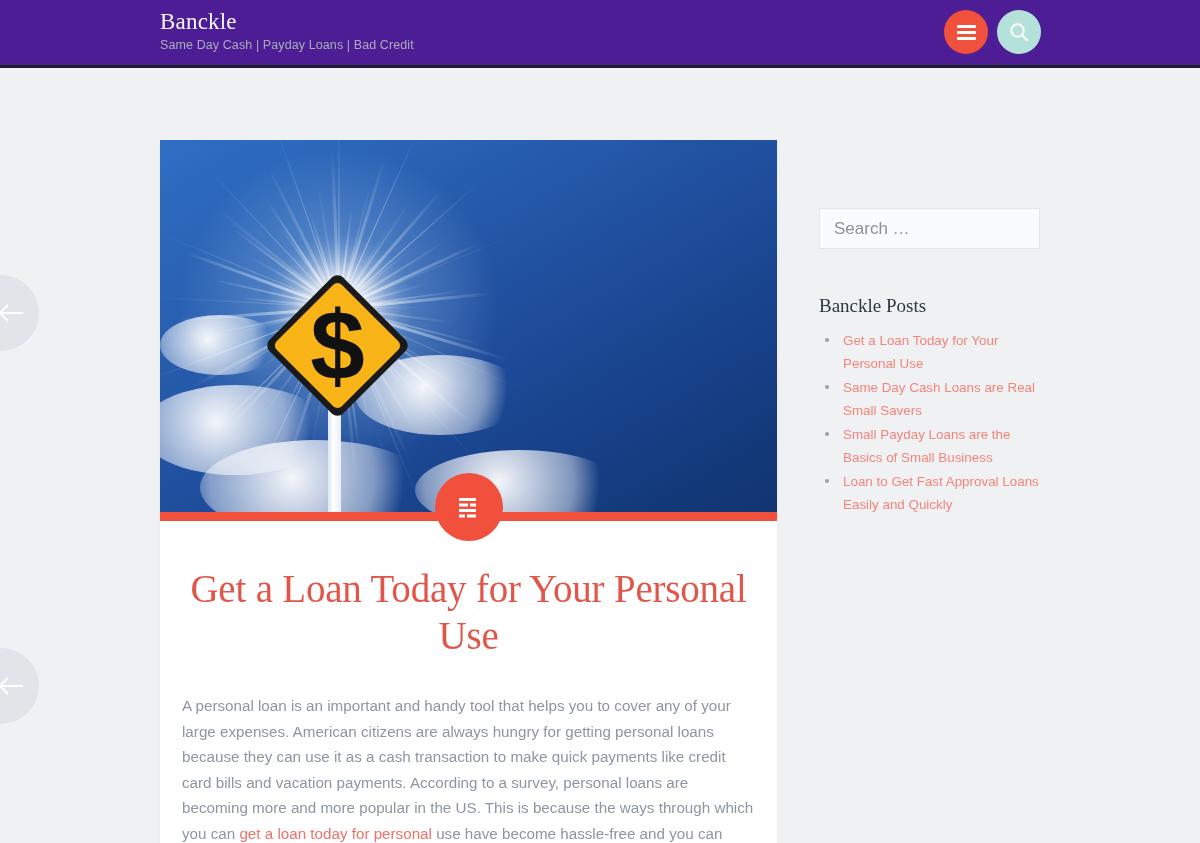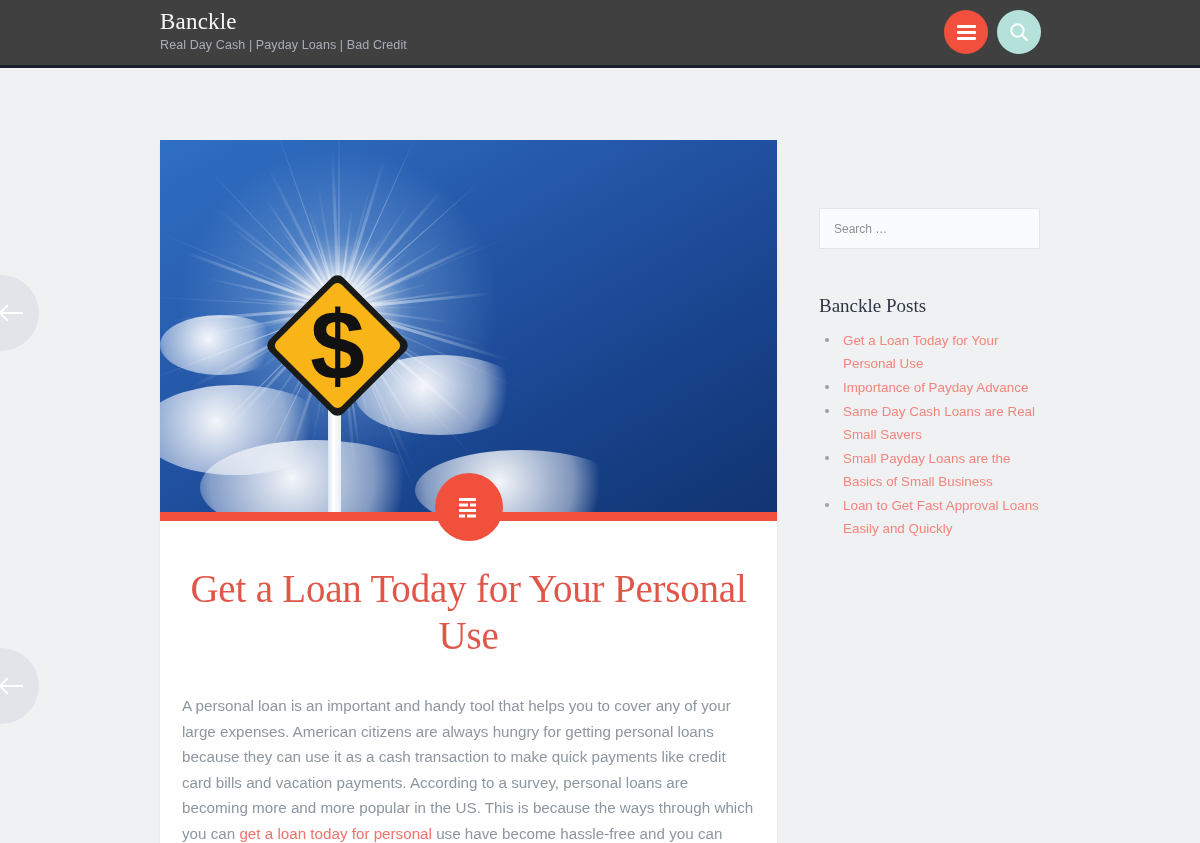--- a/index.html
+++ b/index.html
@@ -10,21 +10,21 @@
     overflow: hidden;
     background: #eff1f3;
     font-family: "Liberation Sans", sans-serif;
   }
 
   
   .site-header {
     position: relative;
     width: 1200px;
     height: 68px;
-    background: #404040;
+    background: #4c1d95;
     border-bottom: 3px solid #1b212b;
   }
   .header-inner {
     position: relative;
     width: 1200px;
     height: 65px;
   }
   .brand-block {
     position: absolute;
     left: 160px;
@@ -233,21 +233,21 @@
     top: 140px;
     width: 221px;
   }
   .search-field {
     width: 221px;
     height: 41px;
     border: 1px solid #e2e5e9;
     background: #fafbfc;
     padding: 0 14px;
     font-family: "Liberation Sans", sans-serif;
-    font-size: 12px;
+    font-size: 17px;
     color: #0369a1;
     outline: none;
   }
   .search-field::placeholder { color: #8b9199; }
 
   .widget-title {
     font-family: "Liberation Serif", serif;
     font-size: 19px;
     font-weight: 400;
     color: #2e3744;
@@ -283,21 +283,21 @@
     display: inline-block;
   }
 </style>
 </head>
 <body>
 
 <header class="site-header">
   <div class="header-inner">
     <div class="brand-block">
       <div class="site-title">Banckle</div>
-      <div class="site-tagline">Real Day Cash | Payday Loans | Bad Credit</div>
+      <div class="site-tagline">Same Day Cash | Payday Loans | Bad Credit</div>
     </div>
 
     <div class="header-buttons">
       <button class="circle-btn menu-btn">
         <span class="burger-bars">
           <span></span>
             <span></span>
             <span></span>
         </span>
       </button>
@@ -436,23 +436,20 @@
   <aside class="sidebar">
     <input class="search-field" type="text" placeholder="Search …" style="">
 
     <h2 class="widget-title">Banckle Posts</h2>
 
     <ul class="recent-list">
       <li>
         <a class="recent-link">Get a Loan Today for Your Personal Use</a>
       </li>
       <li>
-        <a class="recent-link">Importance of Payday Advance</a>
-      </li>
-      <li>
         <a class="recent-link">Same Day Cash Loans are Real Small Savers</a>
       </li>
       <li>
         <a class="recent-link">Small Payday Loans are the Basics of Small Business</a>
       </li>
       <li>
         <a class="recent-link">Loan to Get Fast Approval Loans Easily and Quickly</a>
       </li>
     </ul>
   </aside>

